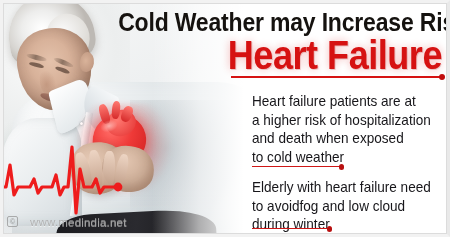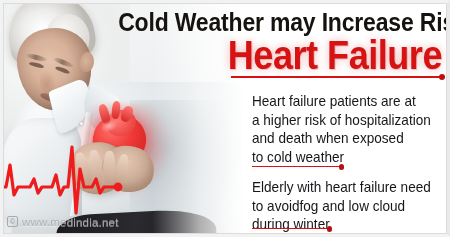--- a/index.html
+++ b/index.html
@@ -293,21 +293,21 @@
     width: 140px; height: 82px;
     z-index: 5;
   }
 
   
   .watermark {
     position: absolute;
     left: 7px; top: 216px;
     display: flex;
     align-items: flex-start;
-    gap: 4px;
+    gap: 12px;
     z-index: 12;
   }
   .wm-c {
     width: 9px; height: 9px;
     border: 1px solid rgba(150,150,150,.75);
     border-radius: 2px;
     color: rgba(140,140,140,.85);
     font-size: 7px;
     line-height: 9px;
     text-align: center;

